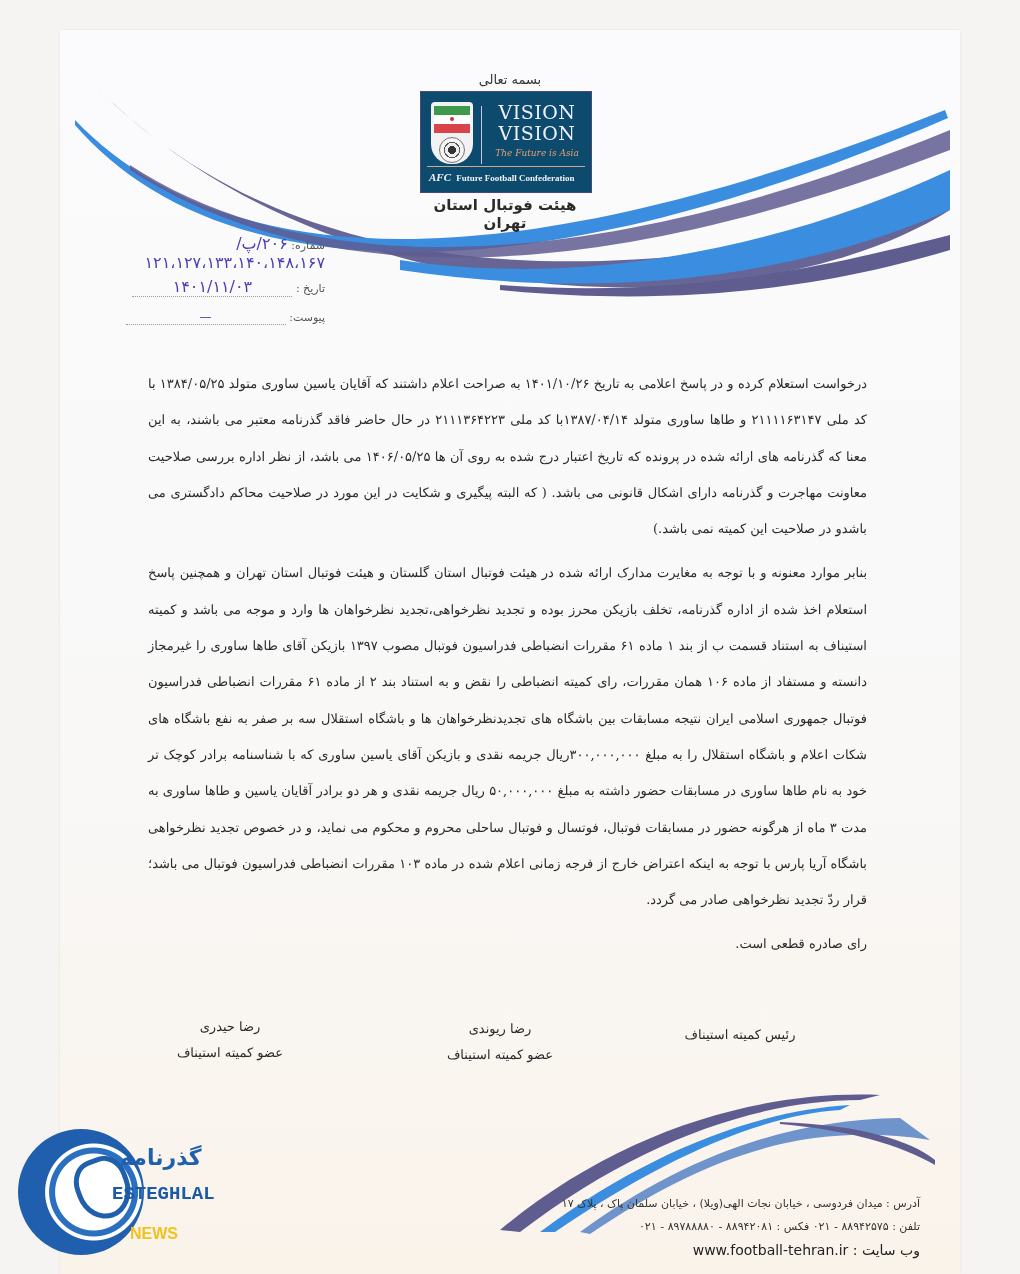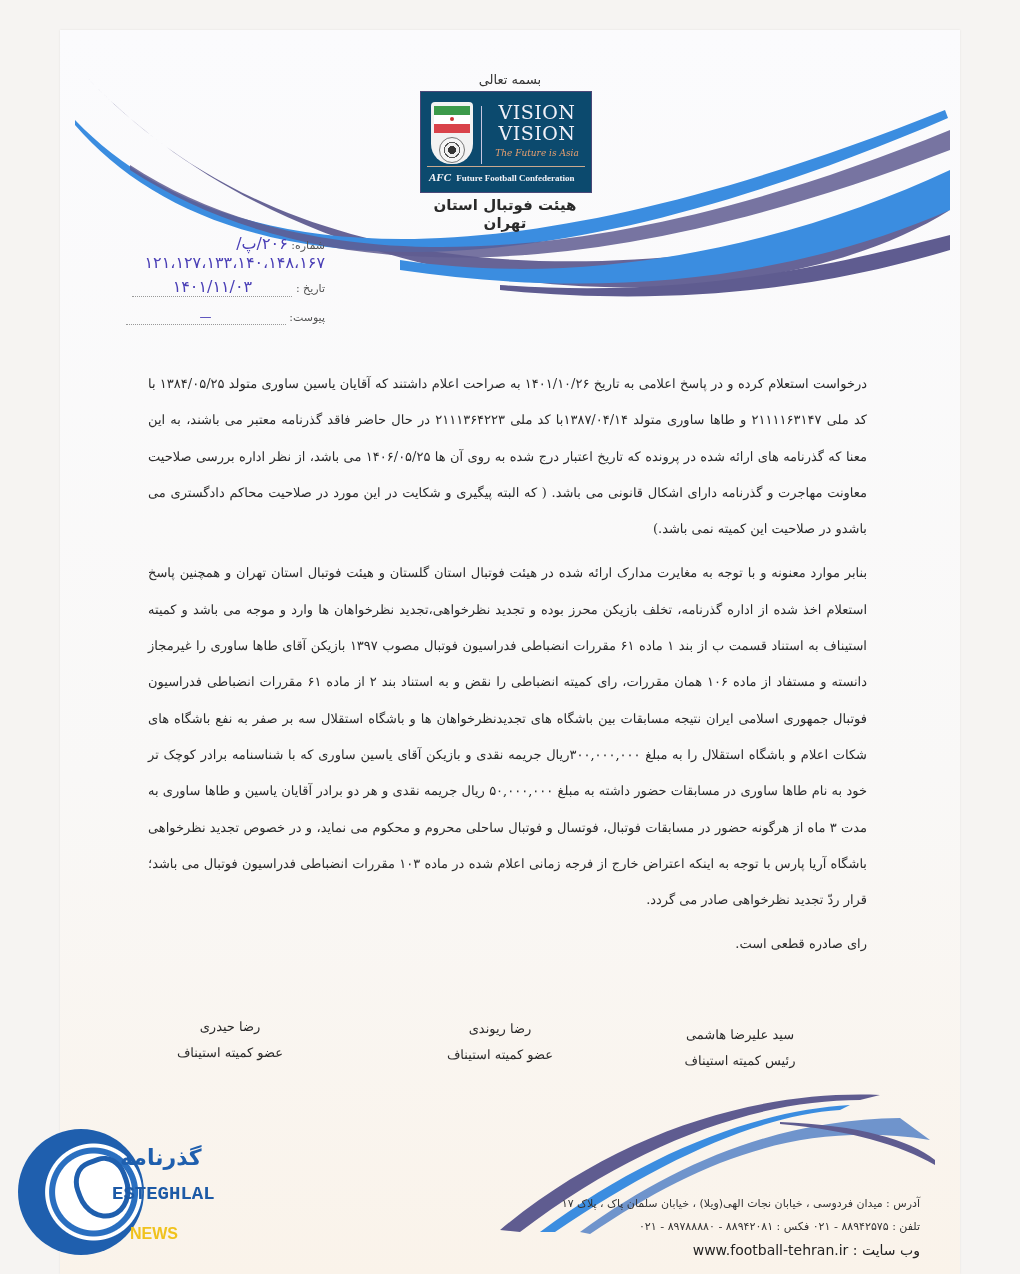--- a/index.html
+++ b/index.html
@@ -134,21 +134,20 @@
   <span class="line" style="width:160px; text-align:center;"><span class="hand" style="font-size:12px;">—</span></span>
 </div>
 
 <div class="body-text">
   <p>درخواست استعلام کرده و در پاسخ اعلامی به تاریخ ۱۴۰۱/۱۰/۲۶ به صراحت اعلام داشتند که آقایان یاسین ساوری متولد ۱۳۸۴/۰۵/۲۵ با کد ملی ۲۱۱۱۱۶۳۱۴۷ و طاها ساوری متولد ۱۳۸۷/۰۴/۱۴با کد ملی ۲۱۱۱۳۶۴۲۲۳ در حال حاضر فاقد گذرنامه معتبر می باشند، به این معنا که گذرنامه های ارائه شده در پرونده که تاریخ اعتبار درج شده به روی آن ها ۱۴۰۶/۰۵/۲۵ می باشد، از نظر اداره بررسی صلاحیت معاونت مهاجرت و گذرنامه دارای اشکال قانونی می باشد. ( که البته پیگیری و شکایت در این مورد در صلاحیت محاکم دادگستری می باشدو در صلاحیت این کمیته نمی باشد.)</p>
   <p>بنابر موارد معنونه و با توجه به مغایرت مدارک ارائه شده در هیئت فوتبال استان گلستان و هیئت فوتبال استان تهران و همچنین پاسخ استعلام اخذ شده از اداره گذرنامه، تخلف بازیکن محرز بوده و تجدید نظرخواهی،تجدید نظرخواهان ها وارد و موجه می باشد و کمیته استیناف به استناد قسمت ب از بند ۱ ماده ۶۱ مقررات انضباطی فدراسیون فوتبال مصوب ۱۳۹۷ بازیکن آقای طاها ساوری را غیرمجاز دانسته و مستفاد از ماده ۱۰۶ همان مقررات، رای کمیته انضباطی را نقض و به استناد بند ۲ از ماده ۶۱ مقررات انضباطی فدراسیون فوتبال جمهوری اسلامی ایران نتیجه مسابقات بین باشگاه های تجدیدنظرخواهان ها و باشگاه استقلال سه بر صفر به نفع باشگاه های شکات اعلام و باشگاه استقلال را به مبلغ ۳۰۰,۰۰۰,۰۰۰ریال جریمه نقدی و بازیکن آقای یاسین ساوری که با شناسنامه برادر کوچک تر خود به نام طاها ساوری در مسابقات حضور داشته به مبلغ ۵۰,۰۰۰,۰۰۰ ریال جریمه نقدی و هر دو برادر آقایان یاسین و طاها ساوری به مدت ۳ ماه از هرگونه حضور در مسابقات فوتبال، فوتسال و فوتبال ساحلی محروم و محکوم می نماید، و در خصوص تجدید نظرخواهی باشگاه آریا پارس با توجه به اینکه اعتراض خارج از فرجه زمانی اعلام شده در ماده ۱۰۳ مقررات انضباطی فدراسیون فوتبال می باشد؛ قرار ردّ تجدید نظرخواهی صادر می گردد.</p>
   <p>رای صادره قطعی است.</p>
 </div>
 
 <div class="sig" style="left:640px; top:1022px; width:200px;">
-  <div>سید علیرضا هاشمی</div>
   <div>رئیس کمیته استیناف</div>
 </div>
 <div class="sig" style="left:400px; top:1016px; width:200px;">
   <div>رضا ریوندی</div>
   <div>عضو کمیته استیناف</div>
 </div>
 <div class="sig" style="left:130px; top:1014px; width:200px;">
   <div>رضا حیدری</div>
   <div>عضو کمیته استیناف</div>
 </div>

